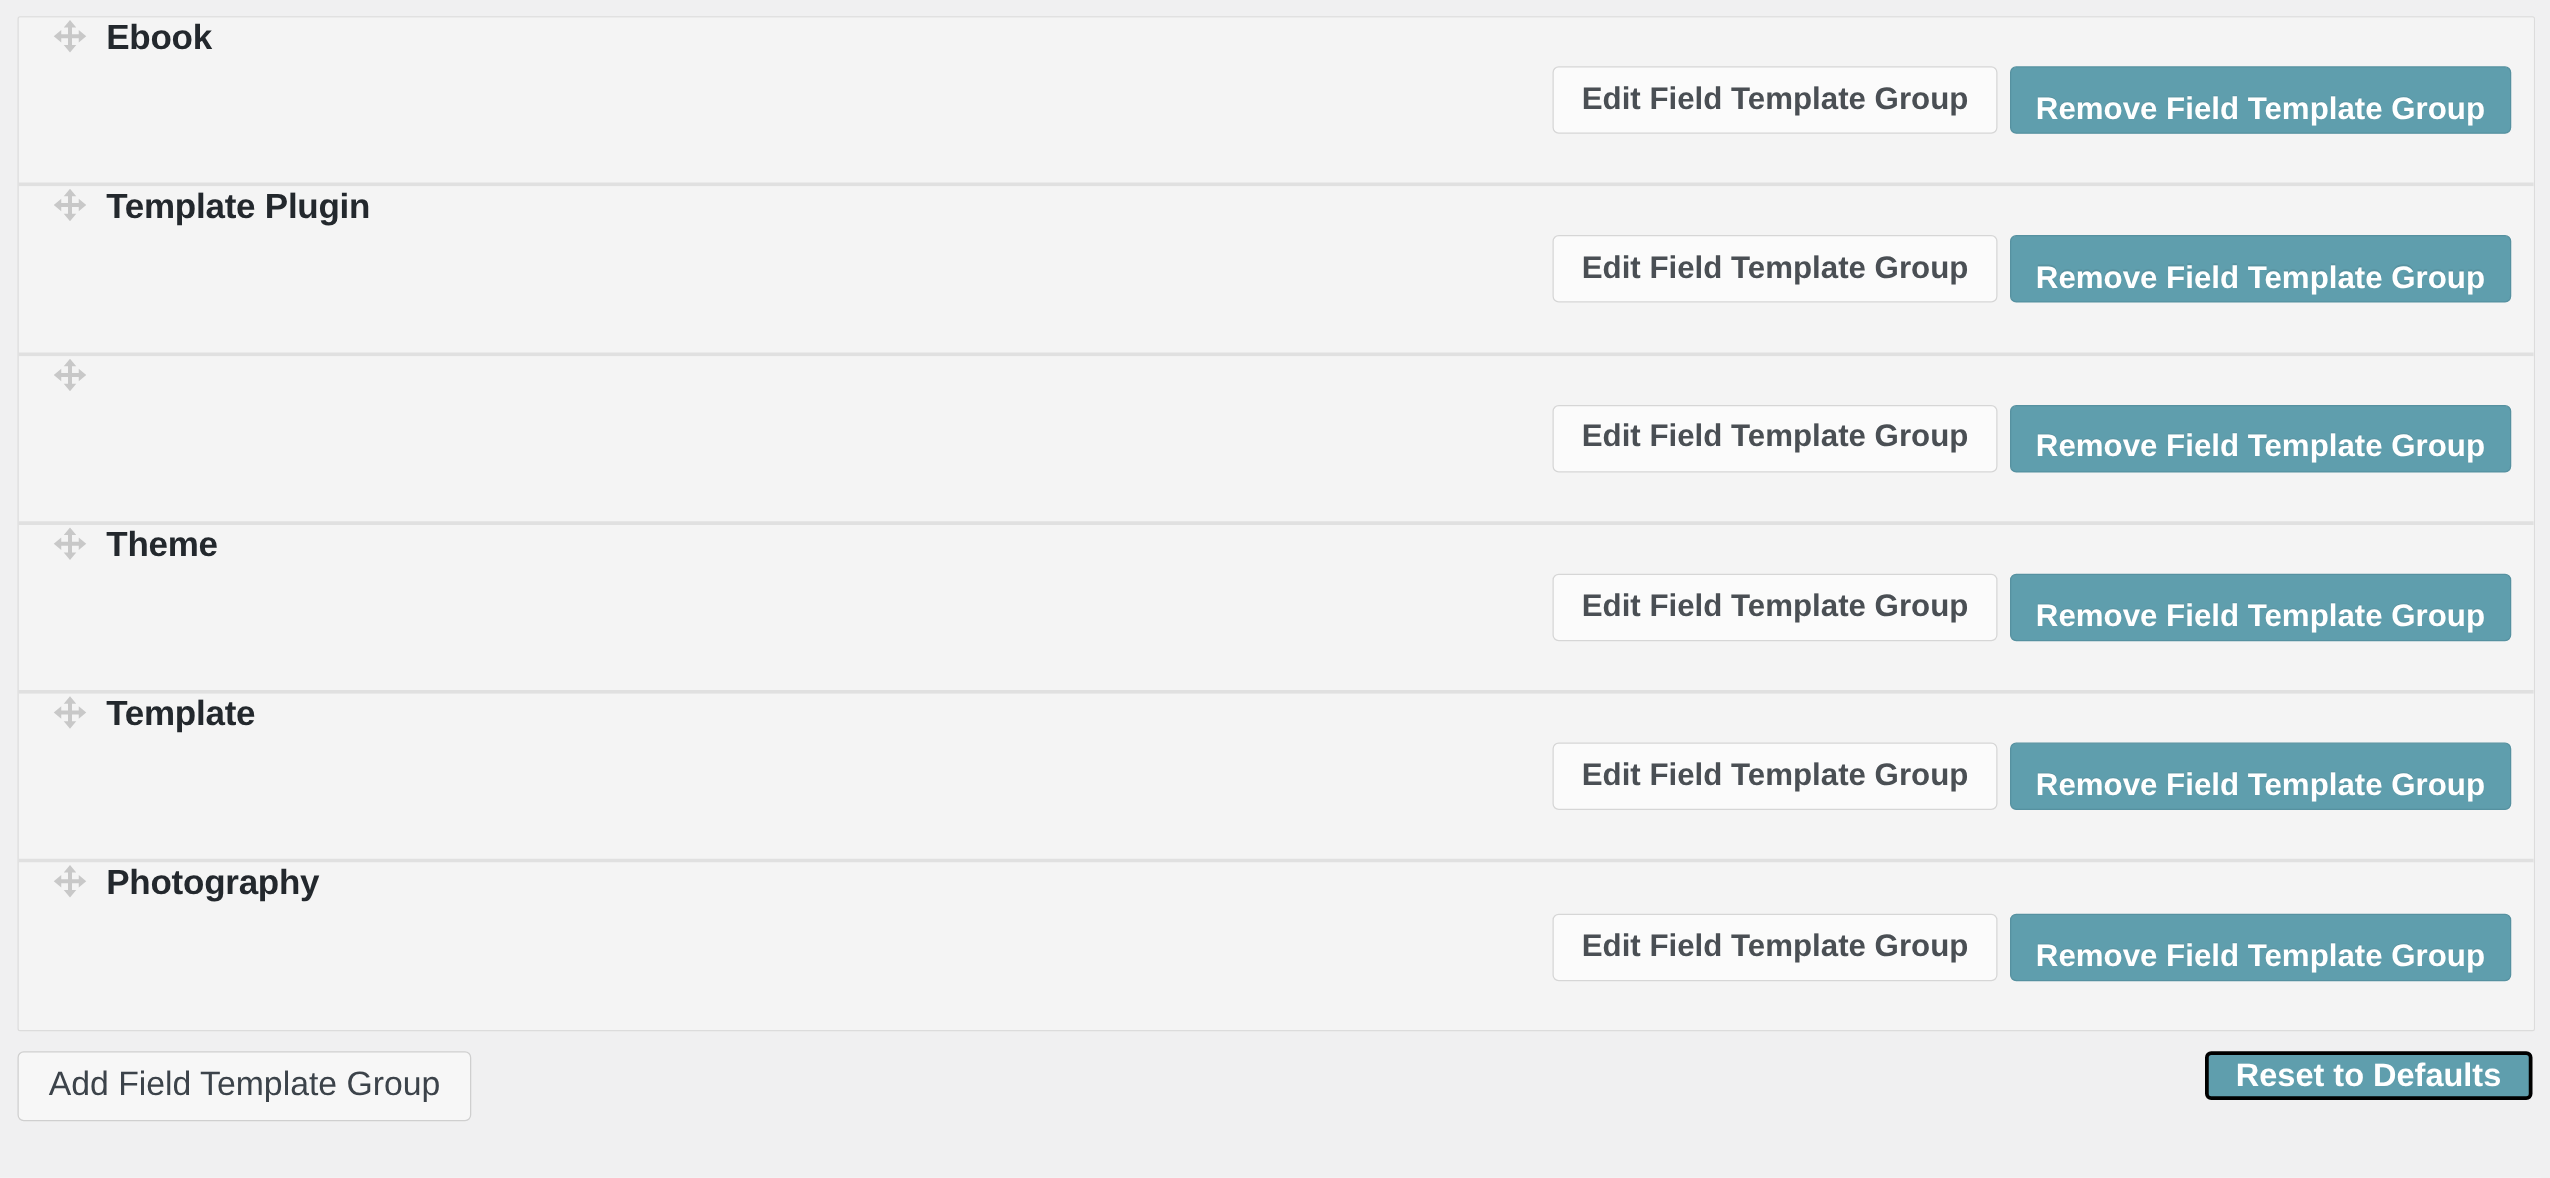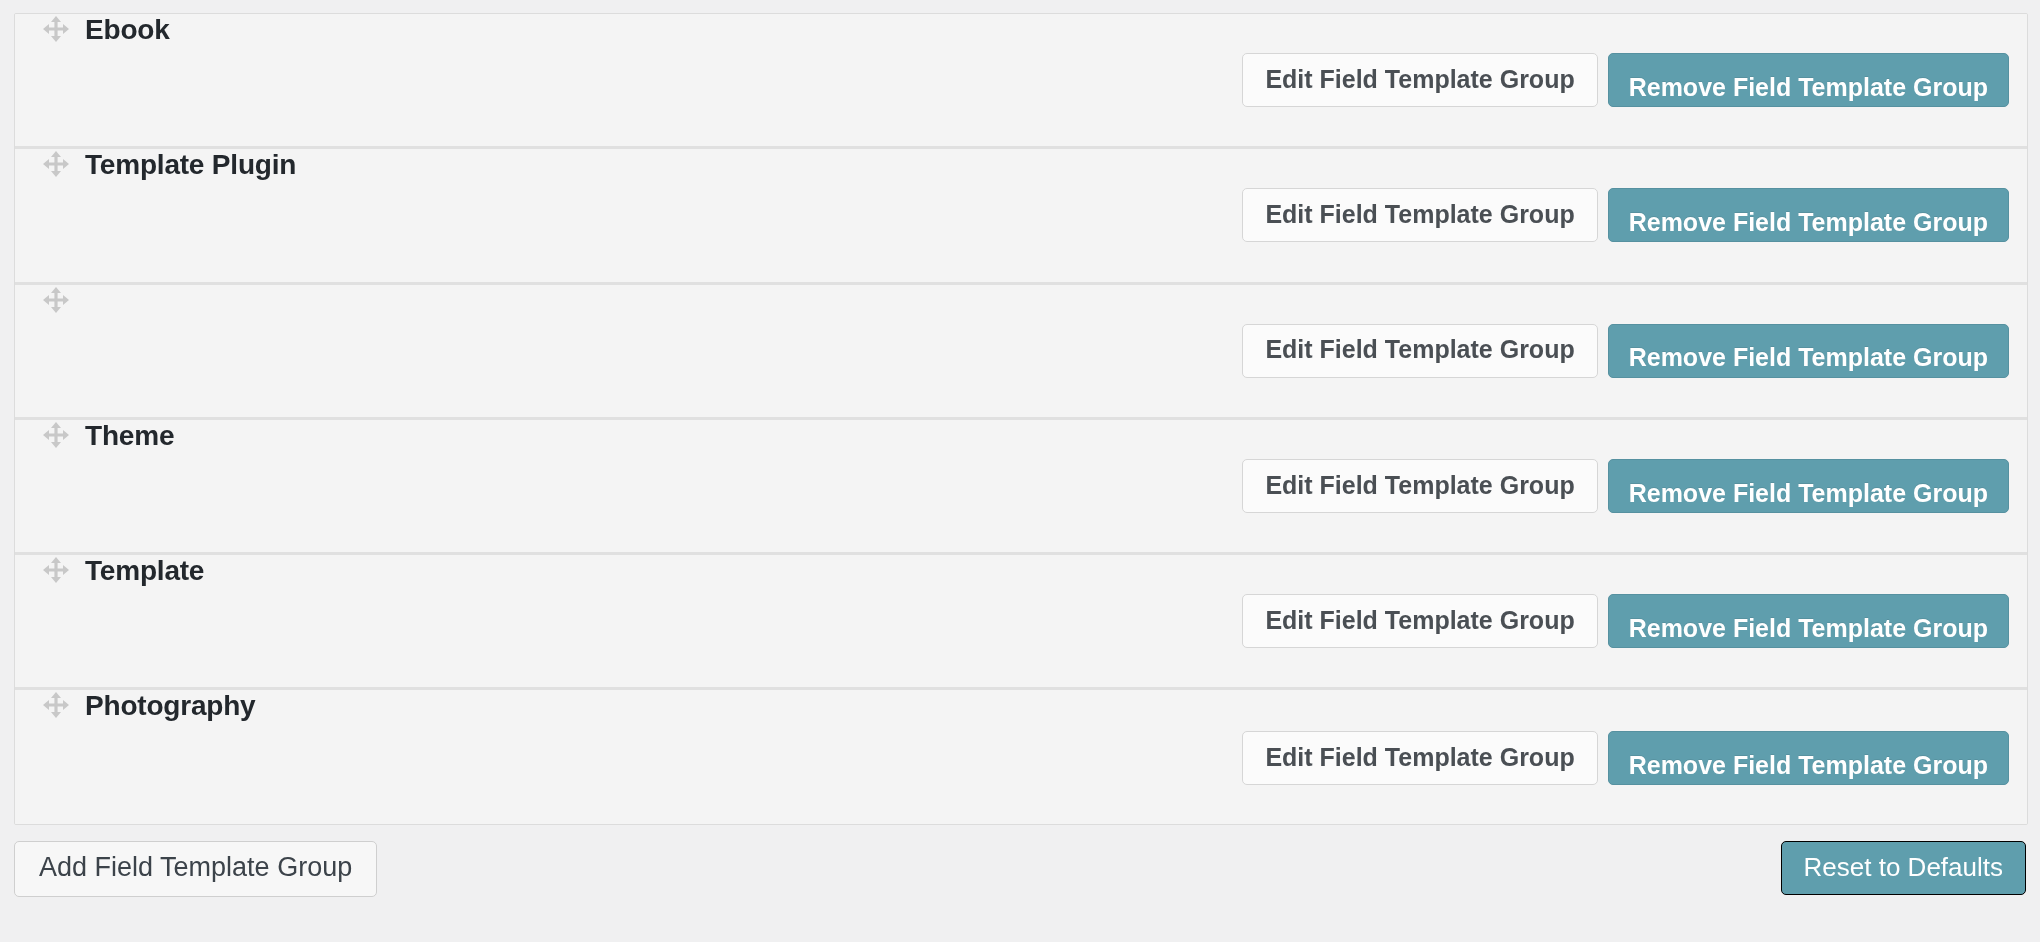--- a/index.html
+++ b/index.html
@@ -133,26 +133,26 @@
     color: #3c434a;
     font-size: 27px;
     font-weight: normal;
     padding: 12px 24px 15px;
     height: 56px;
     border-radius: 5px;
   }
 
   .btn-reset {
     background: #5f9ead;
-    border: 1px solid #000000;
+    border: 3px solid #000000;
     color: #ffffff;
     font-size: 26px;
-    font-weight: normal;
+    font-weight: bold;
     padding: 12px 22px 14px;
-    height: 54px;
+    height: 39px;
     margin-left: auto;
     margin-right: 2px;
     border-radius: 5px;
   }
 </style>
 </head>
 <body>
 
 <div class="page">
 

